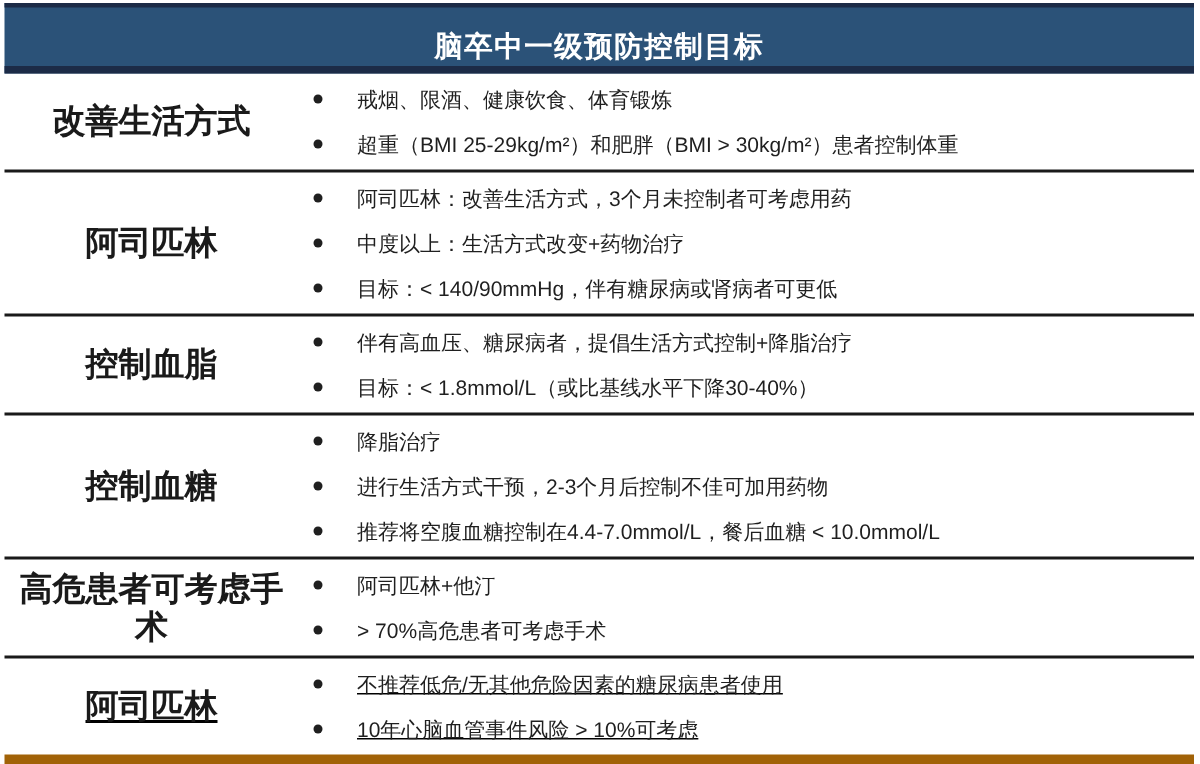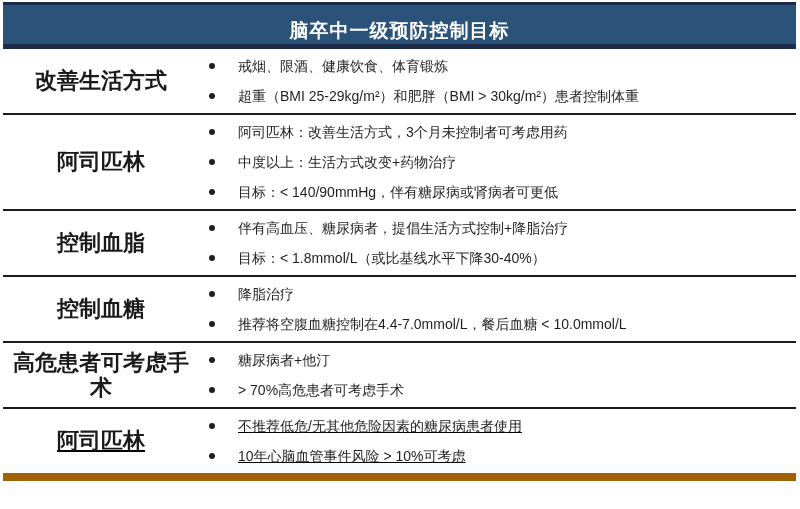--- a/index.html
+++ b/index.html
@@ -133,34 +133,38 @@
   </div>
 
   <div class="tbl-row">
     <div class="row-label">控制血糖</div>
     <ul class="bullet-list">
   <li class="bullet-item">
     <span class="bullet-dot"></span>
     <span>降脂治疗</span>
   </li>
 
+  <li class="bullet-item">
+    <span class="bullet-dot"></span>
+    <span>进行生活方式干预，2-3个月后控制不佳可加用药物</span>
+  </li>
 
   <li class="bullet-item">
     <span class="bullet-dot"></span>
     <span>推荐将空腹血糖控制在4.4-7.0mmol/L，餐后血糖 &lt; 10.0mmol/L</span>
   </li>
 </ul>
   </div>
 
   <div class="tbl-row">
     <div class="row-label">高危患者可考虑手术</div>
     <ul class="bullet-list">
   <li class="bullet-item">
     <span class="bullet-dot"></span>
-    <span>糖尿病者+他汀</span>
+    <span>阿司匹林+他汀</span>
   </li>
 
   <li class="bullet-item">
     <span class="bullet-dot"></span>
     <span>&gt; 70%高危患者可考虑手术</span>
   </li>
 </ul>
   </div>
 
   <div class="tbl-row">

